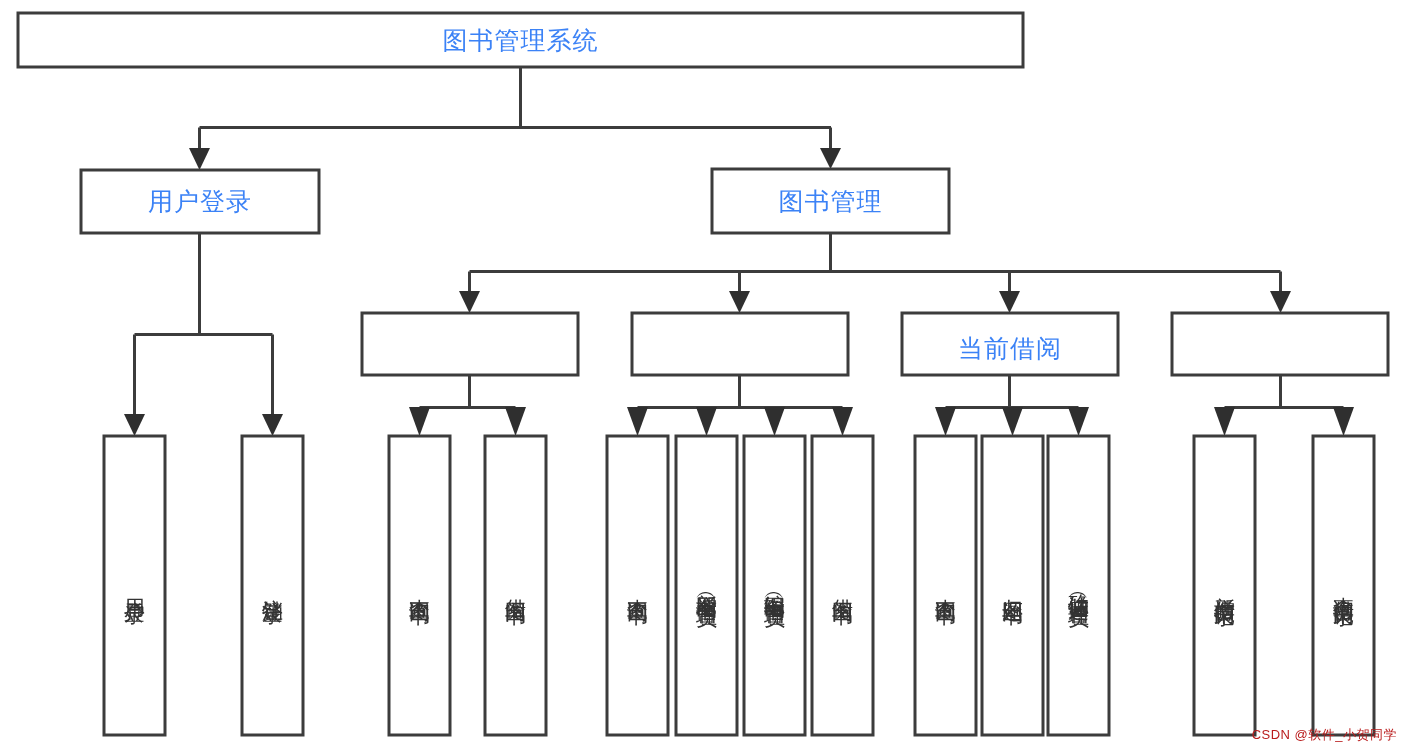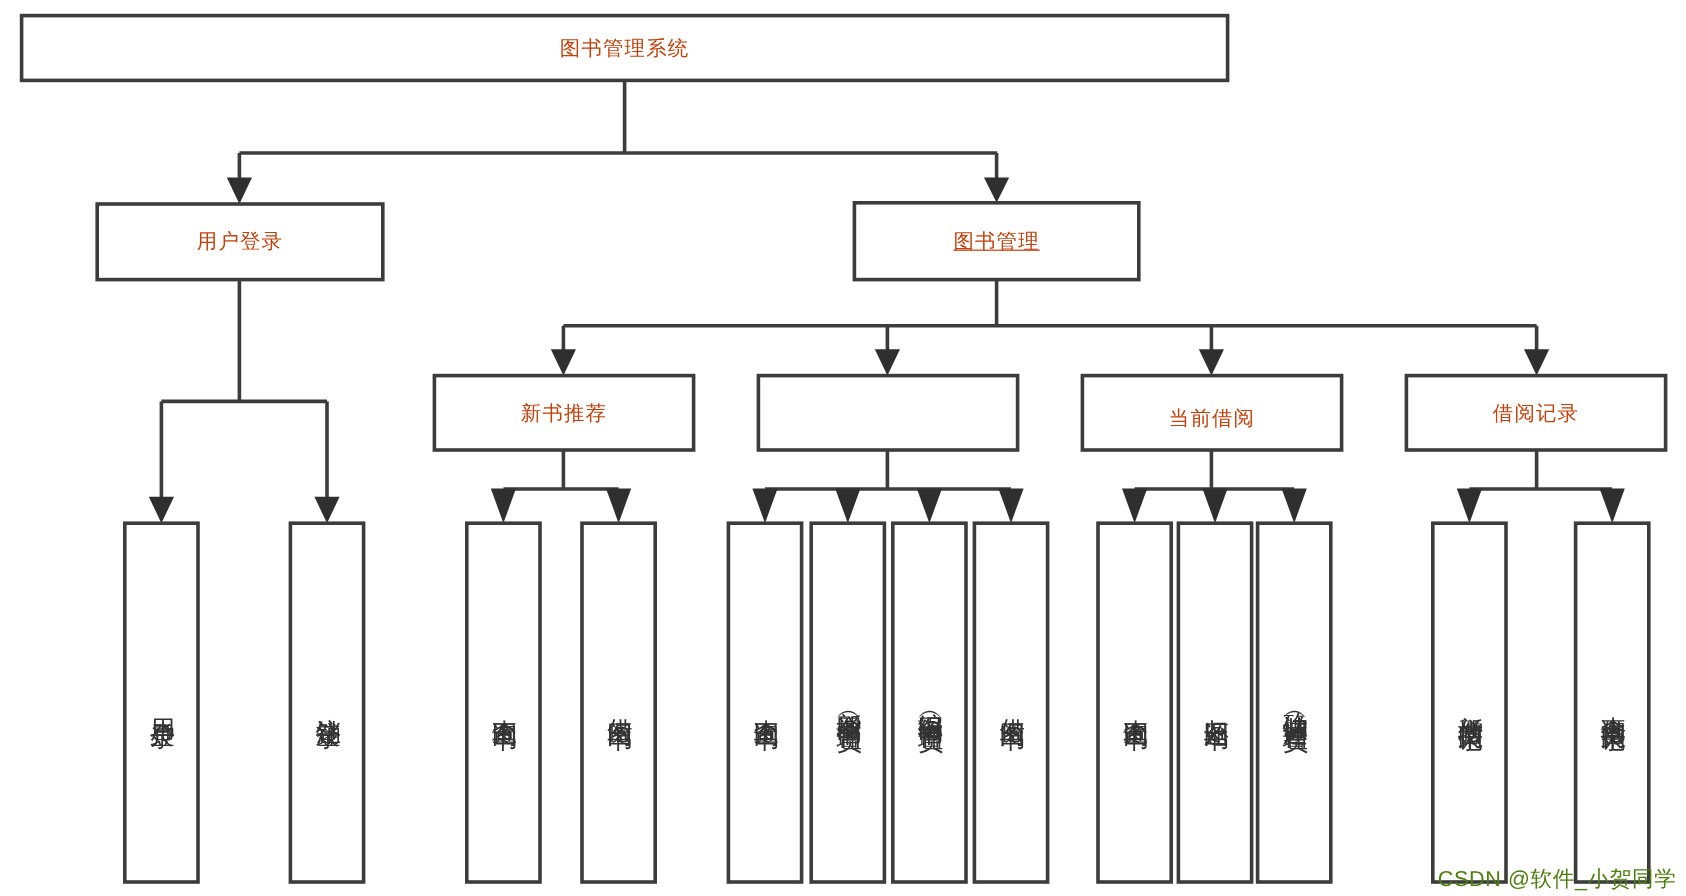--- a/index.html
+++ b/index.html
@@ -54,33 +54,33 @@
     letter-spacing: 2px;
     white-space: nowrap;
     pointer-events: none;
   }
   .h-text-box {
     position: absolute;
     display: flex;
     align-items: center;
     justify-content: center;
     font-family: "Liberation Sans", "DejaVu Sans", sans-serif;
-    font-size: 17px;
-    color: #c2410c;
+    font-size: 25px;
+    color: #3b82f6;
     letter-spacing: 1px;
     white-space: nowrap;
     pointer-events: none;
   }
   #watermark {
     position: absolute;
     right: 8px;
     bottom: 3px;
     font-family: "Liberation Sans", "DejaVu Sans", sans-serif;
-    font-size: 18px;
-    color: #4d7c0f;
+    font-size: 13px;
+    color: #b91c1c;
     letter-spacing: 0.5px;
     white-space: nowrap;
     pointer-events: none;
   }
 </style>
 </head>
 <body>
 
 <div id="diagram-root">
 
@@ -183,24 +183,22 @@
     <rect class="node-rect" x="812" y="436" width="61" height="299"></rect>
     <rect class="node-rect" x="915" y="436" width="61" height="299"></rect>
     <rect class="node-rect" x="982" y="436" width="61" height="299"></rect>
     <rect class="node-rect" x="1048" y="436" width="61" height="299"></rect>
     <rect class="node-rect" x="1194" y="436" width="61" height="299"></rect>
     <rect class="node-rect" x="1313" y="436" width="61" height="299"></rect>
   </svg>
 
   <div class="h-text-box" style="left:18px;  top:13px;  width:1005px; height:54px;">图书管理系统</div>
   <div class="h-text-box" style="left:81px;  top:170px; width:238px;  height:63px;">用户登录</div>
-  <div class="h-text-box" style="left:712px; top:169px; width:237px;  height:64px;text-decoration:underline;">图书管理</div>
-  <div class="h-text-box" style="left:362px; top:313px; width:216px;  height:62px;">新书推荐</div>
+  <div class="h-text-box" style="left:712px; top:169px; width:237px;  height:64px;">图书管理</div>
   <div class="h-text-box" style="left:902px; top:313px; width:216px;  height:70px;">当前借阅</div>
-  <div class="h-text-box" style="left:1172px;top:313px; width:216px;  height:62px;">借阅记录</div>
 
   <div class="vert-text-box" style="left:104px;  top:436px; width:61px; height:299px;">用户登录</div>
   <div class="vert-text-box" style="left:242px;  top:436px; width:61px; height:299px;">注销登录</div>
   <div class="vert-text-box" style="left:389px;  top:436px; width:61px; height:299px;">查询图书</div>
   <div class="vert-text-box" style="left:485px;  top:436px; width:61px; height:299px;">借阅图书</div>
   <div class="vert-text-box" style="left:607px;  top:436px; width:61px; height:299px;">查询图书</div>
   <div class="vert-text-box" style="left:676px;  top:436px; width:61px; height:299px;">新增图书（管理员）</div>
   <div class="vert-text-box" style="left:744px;  top:436px; width:61px; height:299px;">编辑图书（管理员）</div>
   <div class="vert-text-box" style="left:812px;  top:436px; width:61px; height:299px;">借阅图书</div>
   <div class="vert-text-box" style="left:915px;  top:436px; width:61px; height:299px;">查询图书</div>

